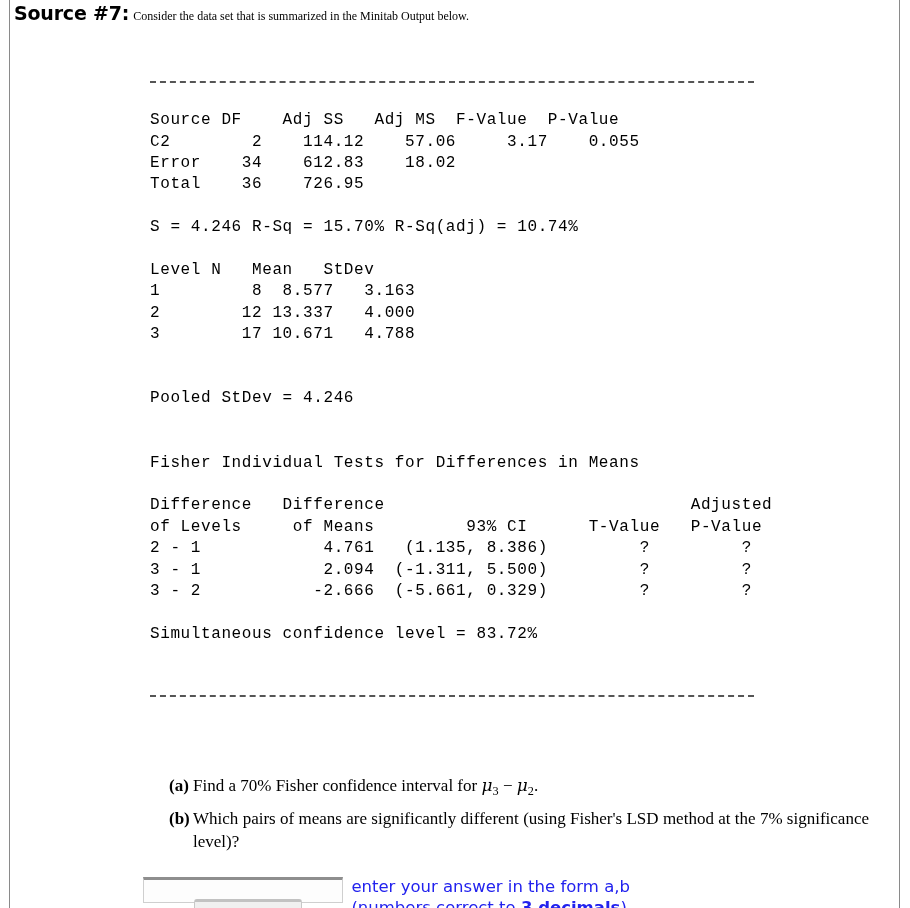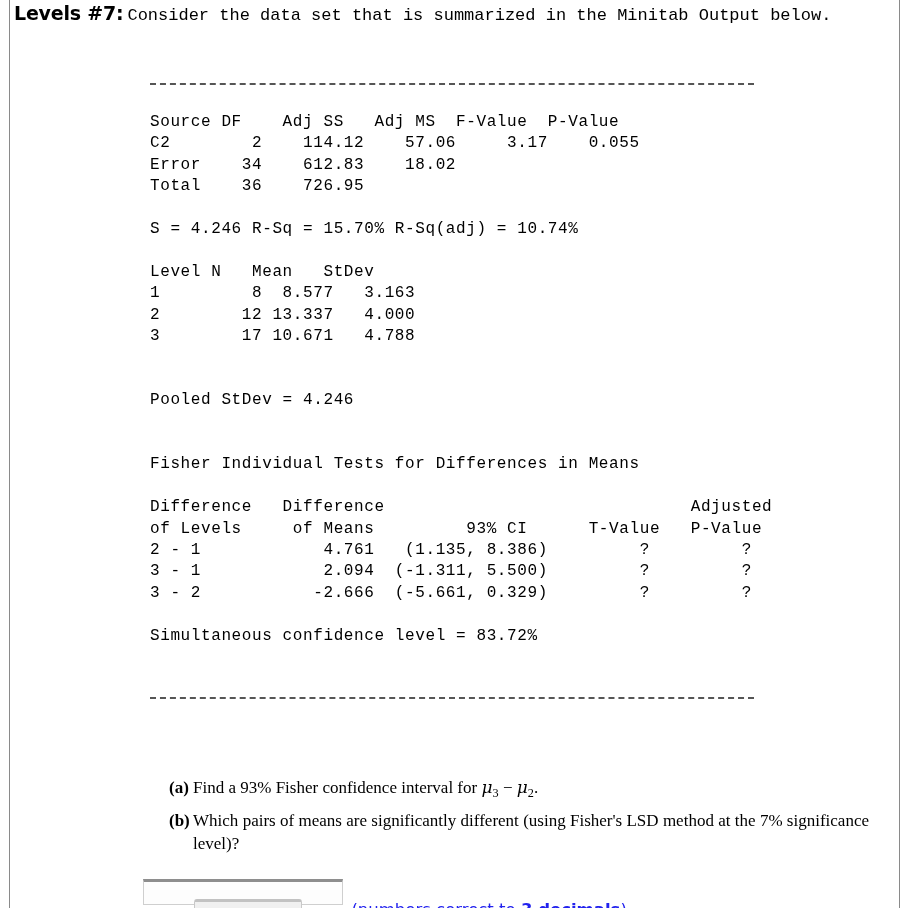--- a/index.html
+++ b/index.html
@@ -41,22 +41,22 @@
     line-height: 1.1;
     white-space: nowrap;
   }
   .problem-head .ph-label {
     font-family: "DejaVu Sans", sans-serif;
     font-weight: bold;
     font-size: 19px;
     letter-spacing: -0.2px;
   }
   .problem-head .ph-text {
-    font-family: Liberation Mono, monospace;
-    font-size: 17px;
+    font-family: Liberation Serif, serif;
+    font-size: 12px;
     margin-left: 4px;
     margin-top: 24px;
   }
 
   
   .minitab {
     margin-left: 136px;
     margin-top: 14px;
     font-family: "Liberation Mono", monospace;
     font-size: 16px;
@@ -157,42 +157,42 @@
   }
 </style>
 </head>
 <body>
 
 <div class="page-frame"></div>
 
 <div class="content">
 
   <div class="problem-head">
-    <span class="ph-label">Levels #7:</span><span class="ph-text">Consider the data set that is summarized in the Minitab Output below.</span>
+    <span class="ph-label">Source #7:</span><span class="ph-text">Consider the data set that is summarized in the Minitab Output below.</span>
   </div>
 
   <div class="minitab">
     <div class="rule"></div>
 <div>Source DF    Adj SS   Adj MS  F-Value  P-Value</div><div>C2        2    114.12    57.06     3.17    0.055</div><div>Error    34    612.83    18.02</div><div>Total    36    726.95</div><div class="blankline"></div><div>S = 4.246 R-Sq = 15.70% R-Sq(adj) = 10.74%</div><div class="blankline"></div><div>Level N   Mean   StDev</div><div>1         8  8.577   3.163</div><div>2        12 13.337   4.000</div><div>3        17 10.671   4.788</div><div class="blankline"></div><div class="blankline"></div><div>Pooled StDev = 4.246</div><div class="blankline"></div><div class="blankline"></div><div>Fisher Individual Tests for Differences in Means</div><div class="blankline"></div><div>Difference   Difference                              Adjusted</div><div>of Levels     of Means         93% CI      T-Value   P-Value</div><div>2 - 1            4.761   (1.135, 8.386)         ?         ?</div><div>3 - 1            2.094  (-1.311, 5.500)         ?         ?</div><div>3 - 2           -2.666  (-5.661, 0.329)         ?         ?</div><div class="blankline"></div><div>Simultaneous confidence level = 83.72%</div>
     <div class="rule rule-bottom"></div>
   </div>
 
   <div class="subq-wrap">
     <div class="subq">
-      <span class="letter">(a)</span><span>Find a 93% Fisher confidence interval for </span><var class="mu">μ</var><sub>3</sub><span> − </span><var class="mu">μ</var><sub>2</sub><span>.</span>
+      <span class="letter">(a)</span><span>Find a 70% Fisher confidence interval for </span><var class="mu">μ</var><sub>3</sub><span> − </span><var class="mu">μ</var><sub>2</sub><span>.</span>
     </div>
     <div class="subq justify">
       <span class="letter">(b)</span><span>Which pairs of means are significantly different (using Fisher's LSD method at the 7% significance level)?</span>
     </div>
   </div>
 
   <div class="answer-row-a">
     <span class="ans-label">Problem #7(a):</span>
     <input class="text-input" type="text" value="" style="">
     <span class="hint">
-      <br>
+      <span>enter your answer in the form a,b</span><br>
       <span>(numbers correct to </span><b>3 decimals</b><span>)</span>
     </span>
   </div>
 
 </div>
 
 <div class="bottom-stub"></div>
 
 </body></html>

